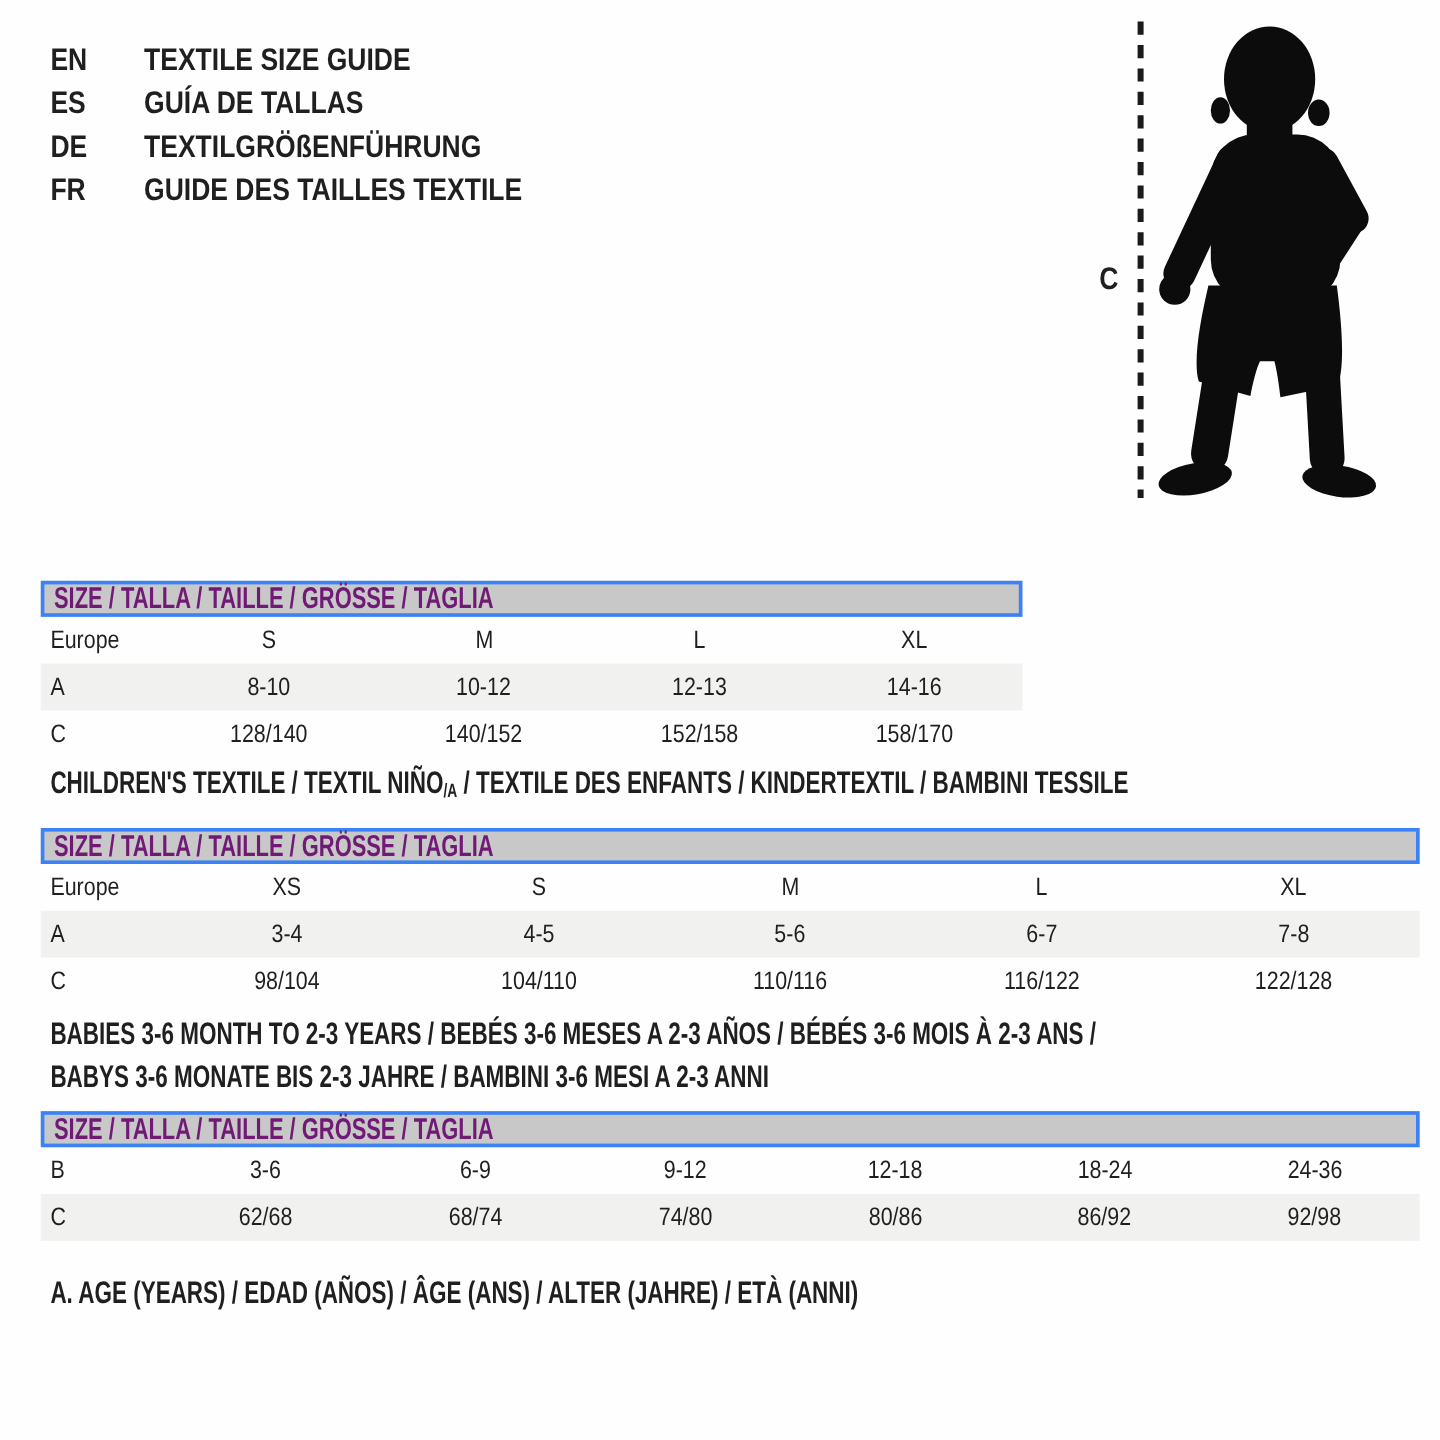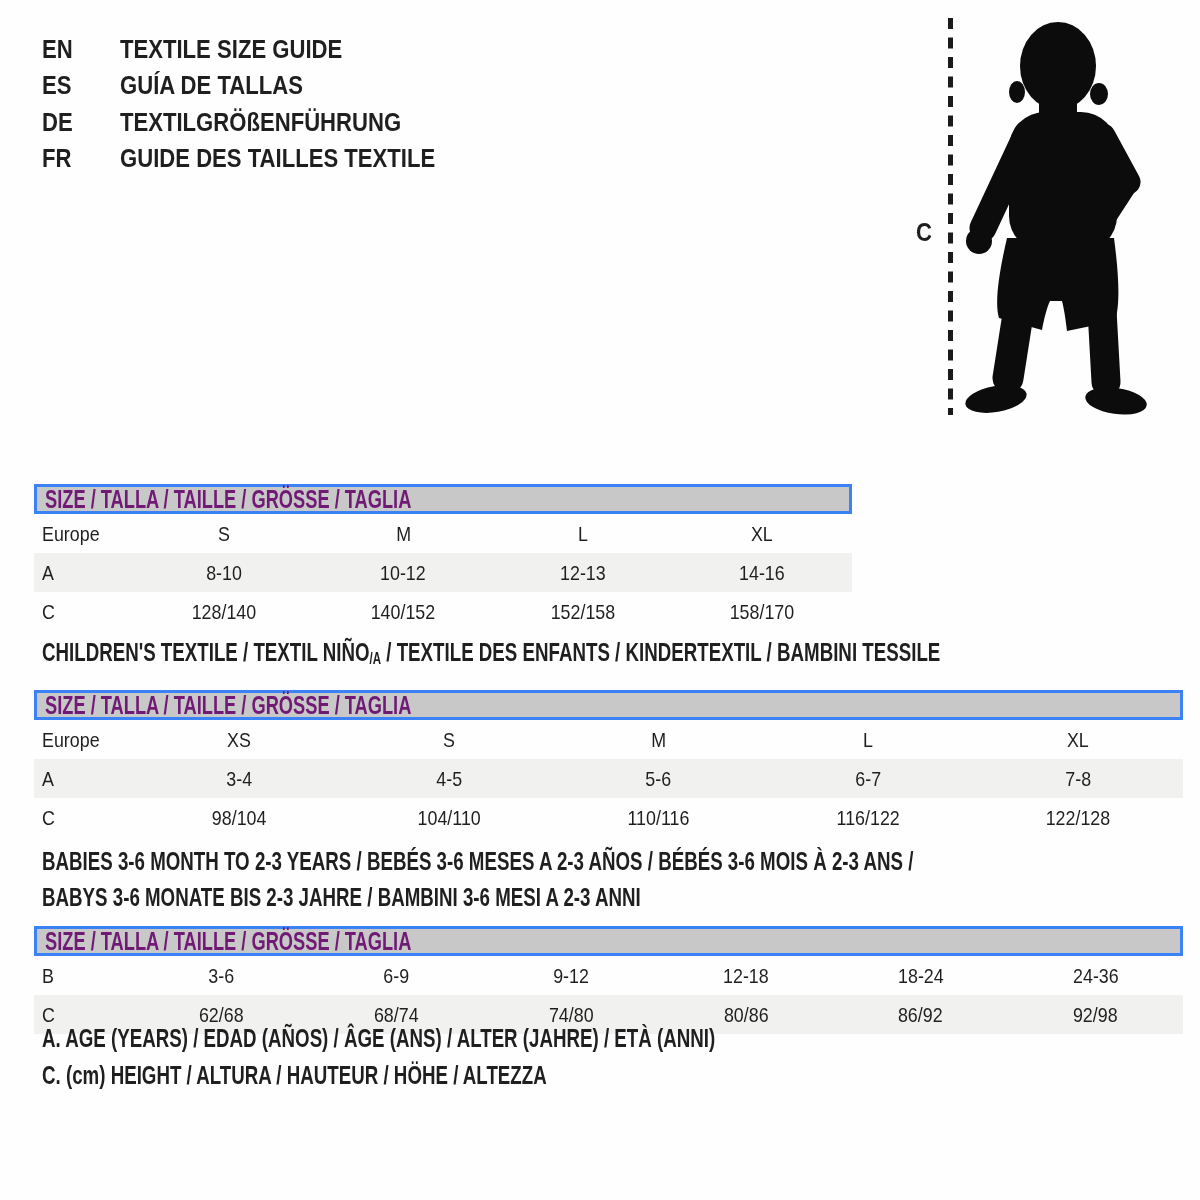--- a/index.html
+++ b/index.html
@@ -34,21 +34,21 @@
     height:30px;background:#c8c8c8;border:3px solid #3b82f6;box-sizing:border-box;
     display:flex;align-items:center;padding-left:8px;
     font-size:25px;font-weight:bold;color:#701a75;
   }
   .trow{display:flex;align-items:center;height:39px;font-size:21px;font-weight:normal;}
   .trow.alt{background:#f1f1f0;}
   .tcell{flex:1 1 0;text-align:center;}
   .tcell.lbl{flex:0 0 100px;text-align:left;padding-left:8px;box-sizing:border-box;}
 
   
-  .legend{position:absolute;left:42px;top:1020px;font-size:26px;font-weight:bold;line-height:37px;}
+  .legend{position:absolute;left:42px;top:1059px;font-size:26px;font-weight:bold;line-height:37px;}
 </style>
 </head>
 <body>
 
 <div class="page">
 
   <div class="lang-block">
     <div class="lang-row">
       <span class="lang-code"><span class="cond t-head">EN</span></span>
       <span class="cond t-head">TEXTILE SIZE GUIDE</span>
@@ -174,16 +174,15 @@
       <div class="tcell"><span class="cond t-cell">68/74</span></div>
       <div class="tcell"><span class="cond t-cell">74/80</span></div>
       <div class="tcell"><span class="cond t-cell">80/86</span></div>
       <div class="tcell"><span class="cond t-cell">86/92</span></div>
       <div class="tcell"><span class="cond t-cell">92/98</span></div>
     </div>
   </div>
 
   <div class="legend">
     <div><span class="cond t-sec">A. AGE (YEARS) / EDAD (AÑOS) / ÂGE (ANS) / ALTER (JAHRE) / ETÀ (ANNI)</span></div>
-    <div><span class="cond t-sec">C. (cm) HEIGHT / ALTURA / HAUTEUR / HÖHE / ALTEZZA</span></div>
   </div>
 
 </div>
 
 </body></html>

